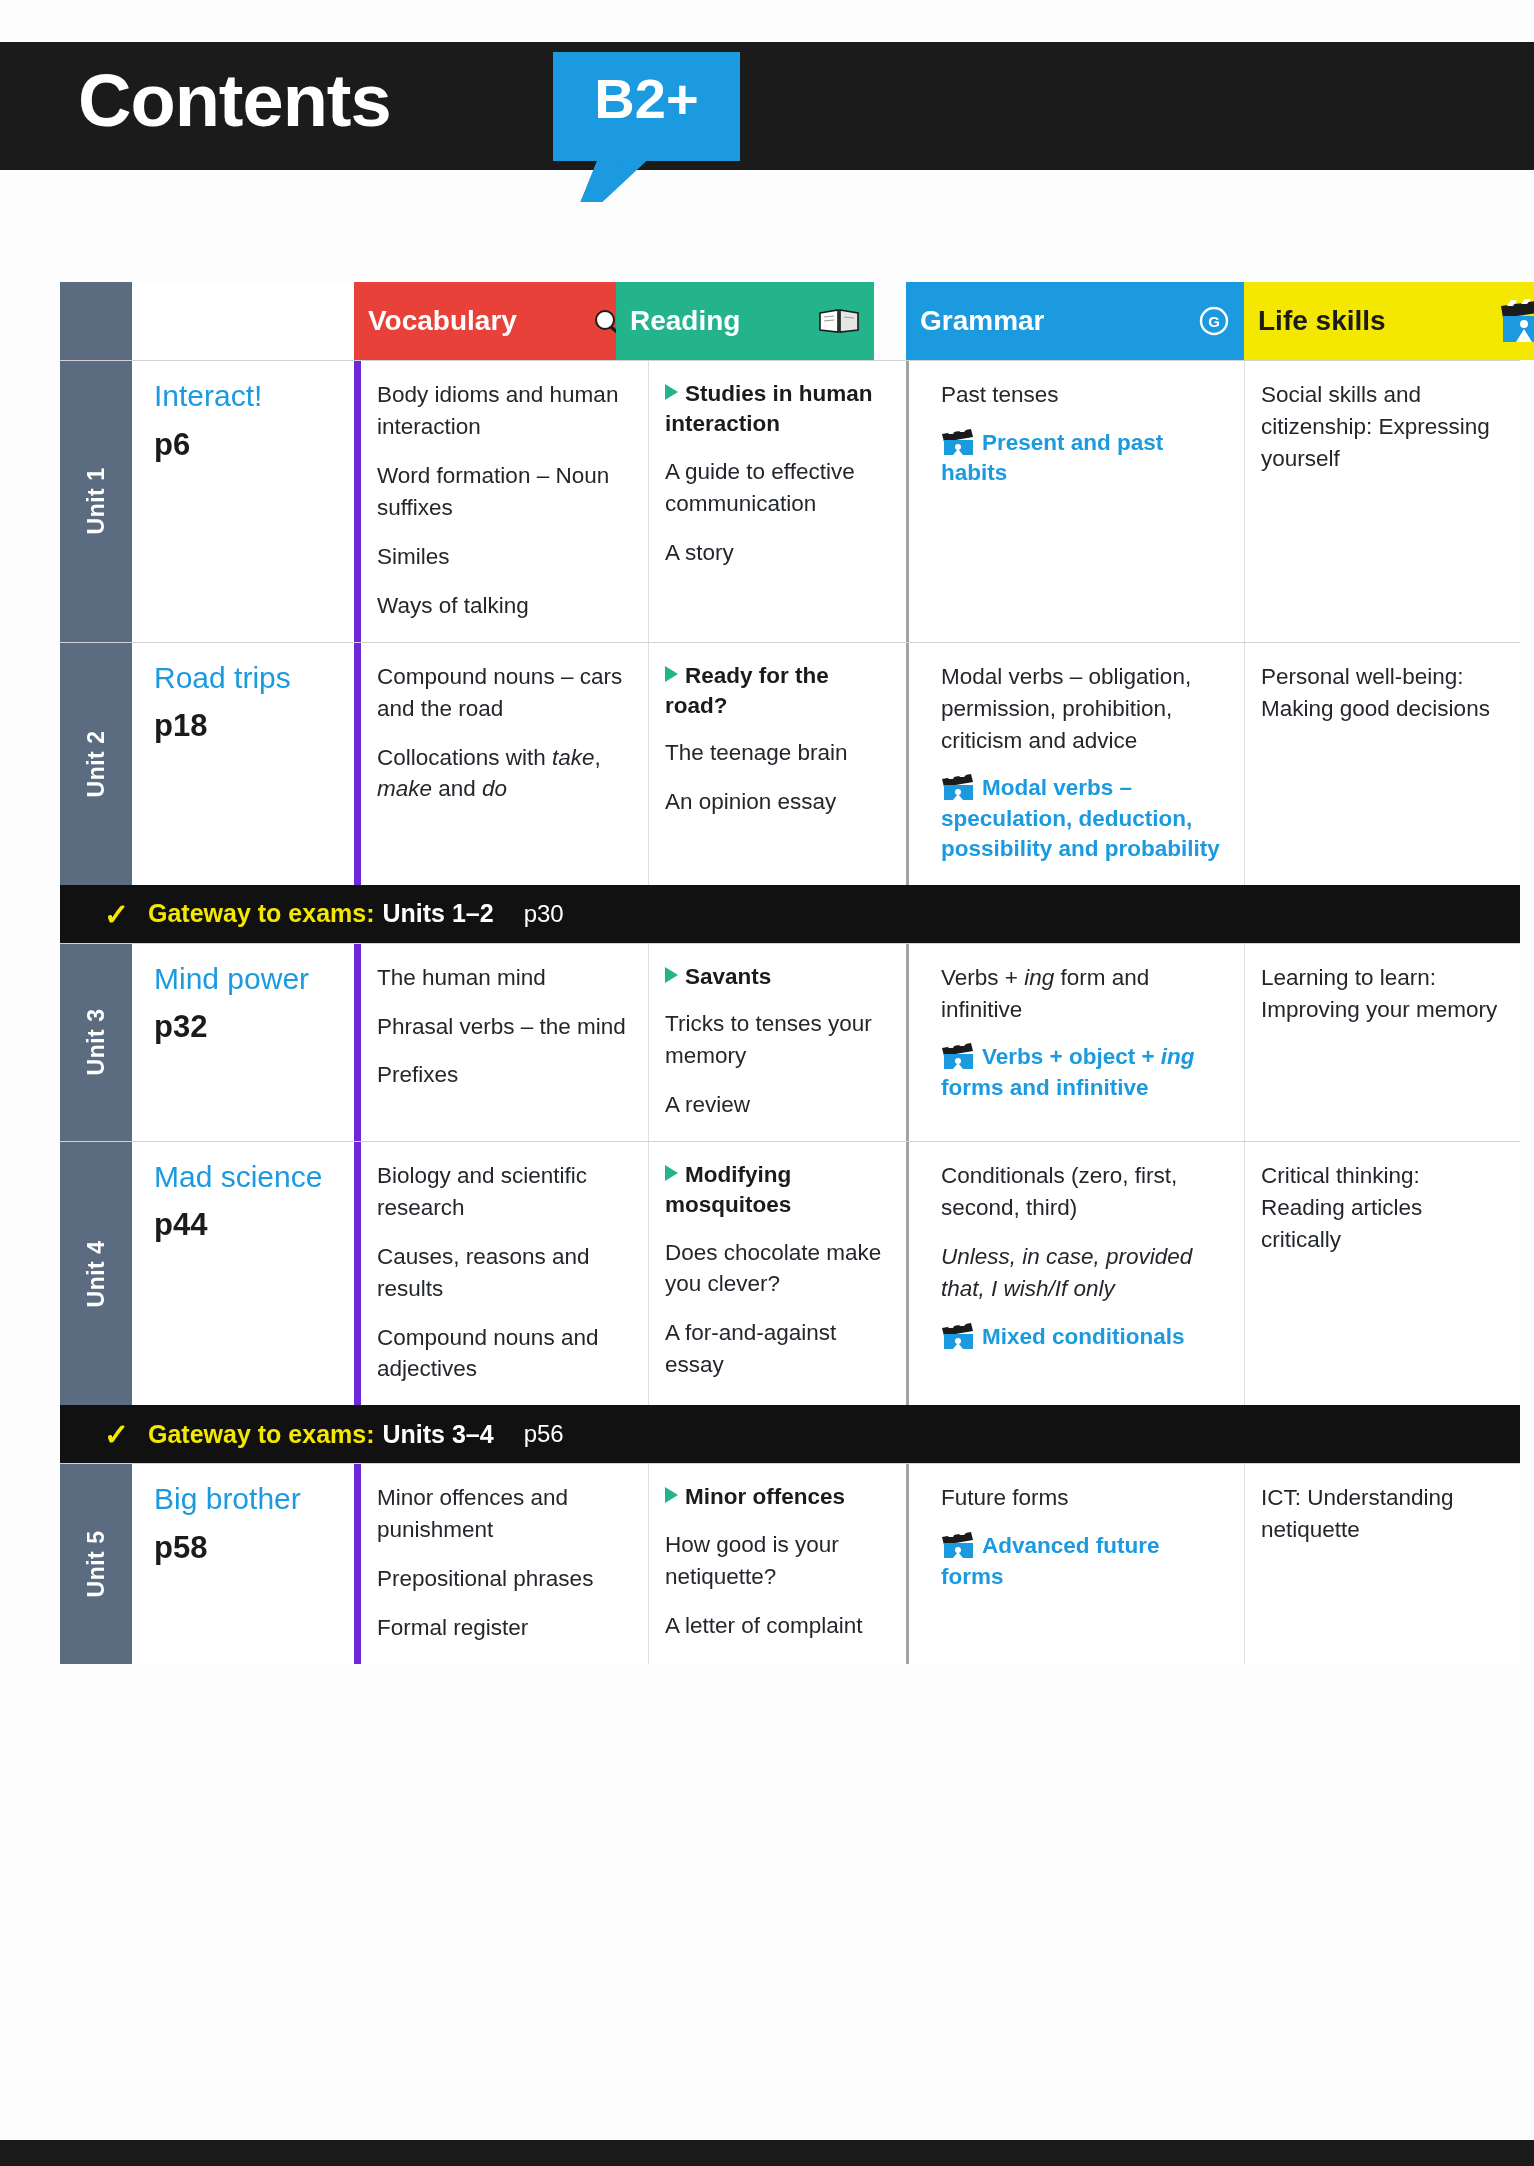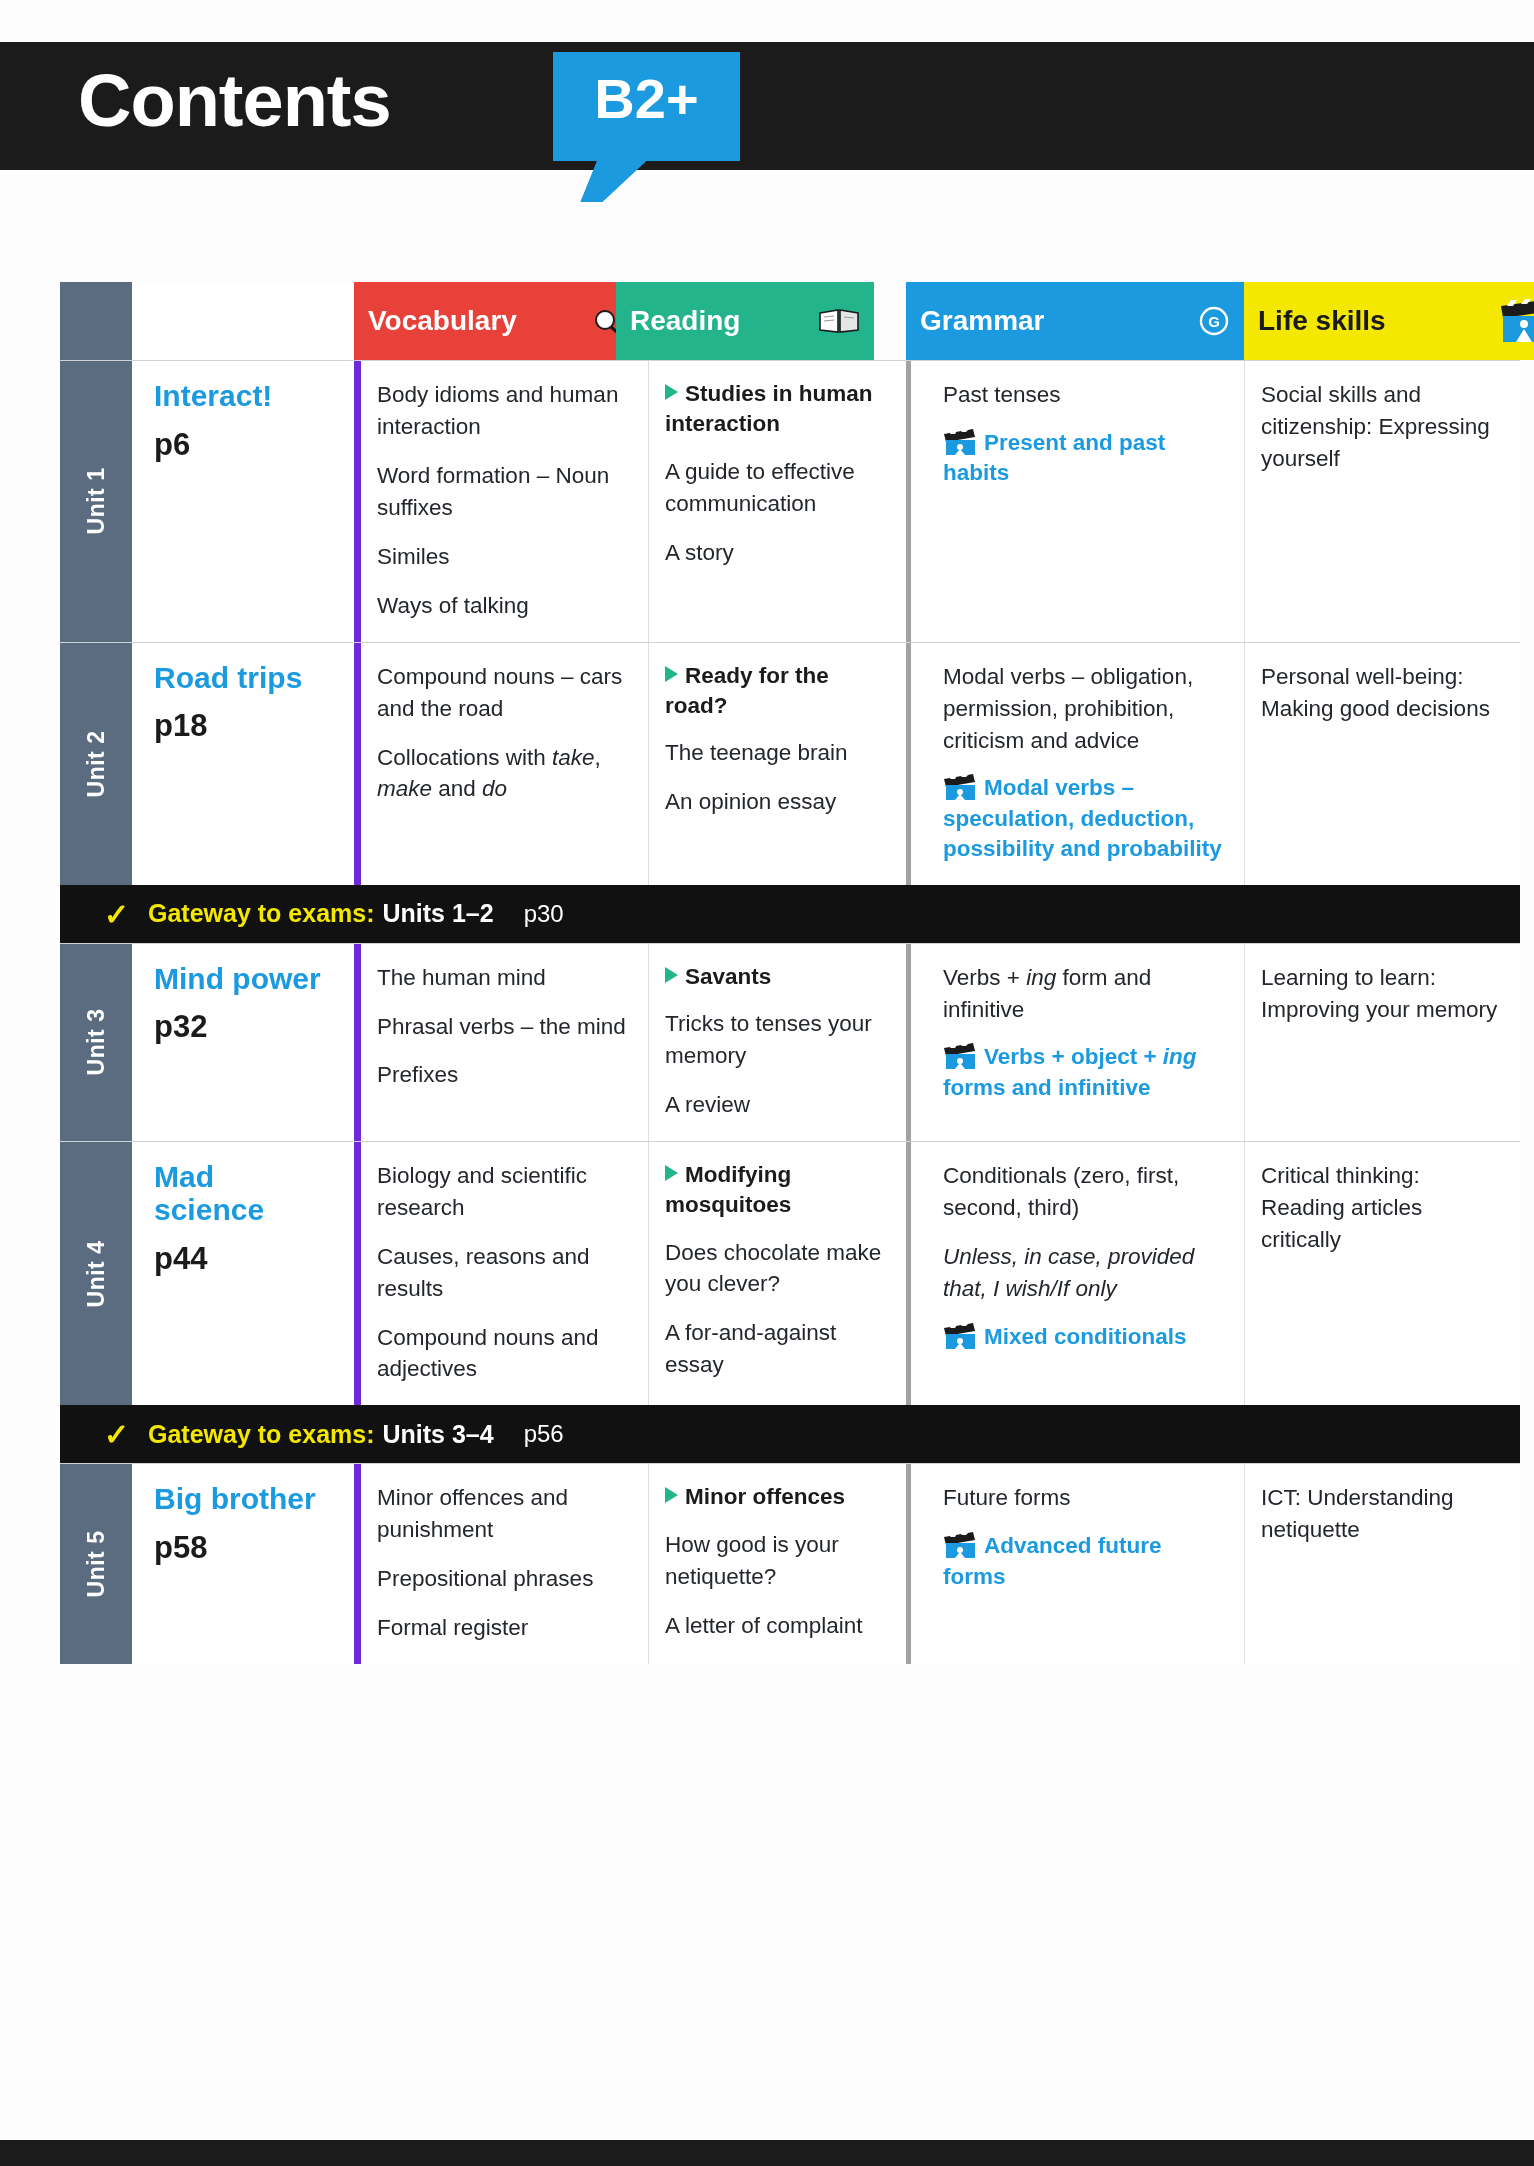--- a/index.html
+++ b/index.html
@@ -138,27 +138,27 @@
   }
   .col {
     padding: 18px 22px 20px 16px;
     font-size: 22.5px;
     line-height: 1.42;
     color: #23272b;
   }
   .col-unit { flex: 0 0 222px; padding-left: 22px; }
   .col-vocab { flex: 0 0 294px; border-left: 7px solid #6d28d9; }
   .col-read  { flex: 0 0 258px; border-left: 1px solid #dde0e3; }
-  .col-gram  { flex: 0 0 338px; border-left: 5px solid #a3a3a3; padding-left: 32px; }
+  .col-gram  { flex: 0 0 338px; border-left: 3px solid #a3a3a3; padding-left: 32px; }
   .col-life  { flex: 0 0 276px; border-left: 1px solid #dde0e3; }
 
   .unit-title {
     color: #1b9ae0;
     font-size: 30px;
-    font-weight: bold;
+    font-weight: normal;
     line-height: 1.12;
     margin-bottom: 10px;
   }
   .unit-page {
     color: #1b1b1b;
     font-weight: bold;
     font-size: 31px;
   }
 
   .item { margin-bottom: 17px; }

